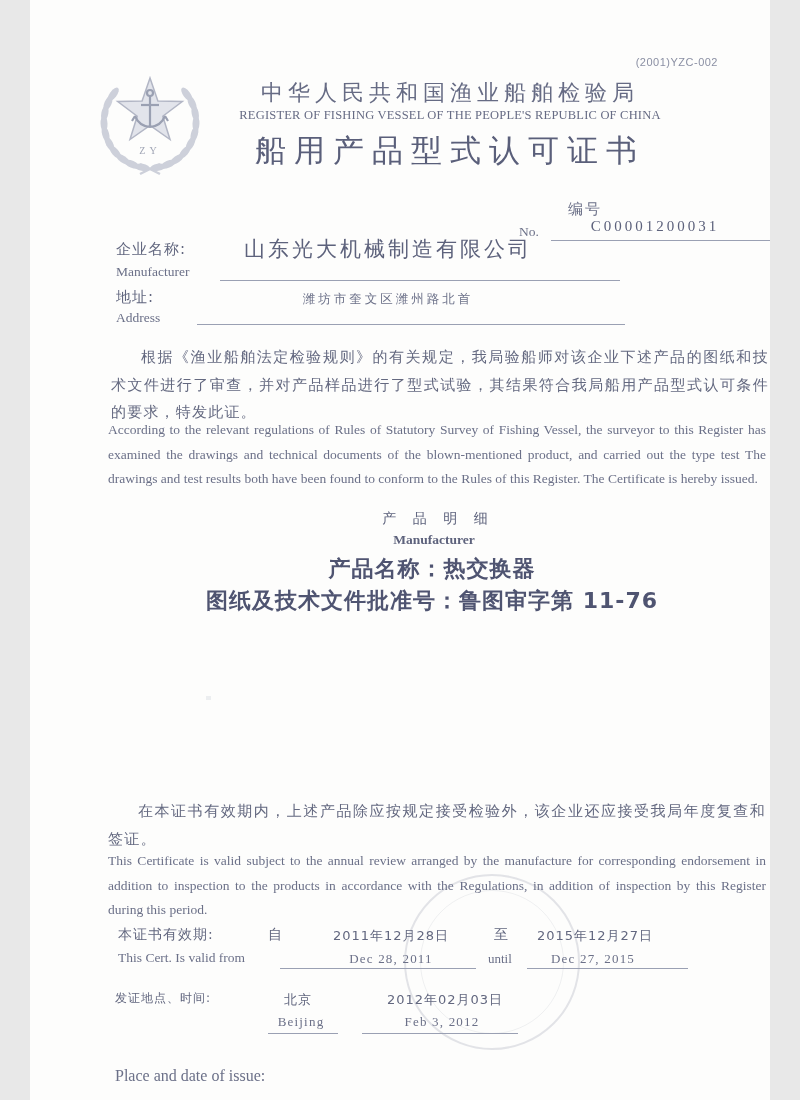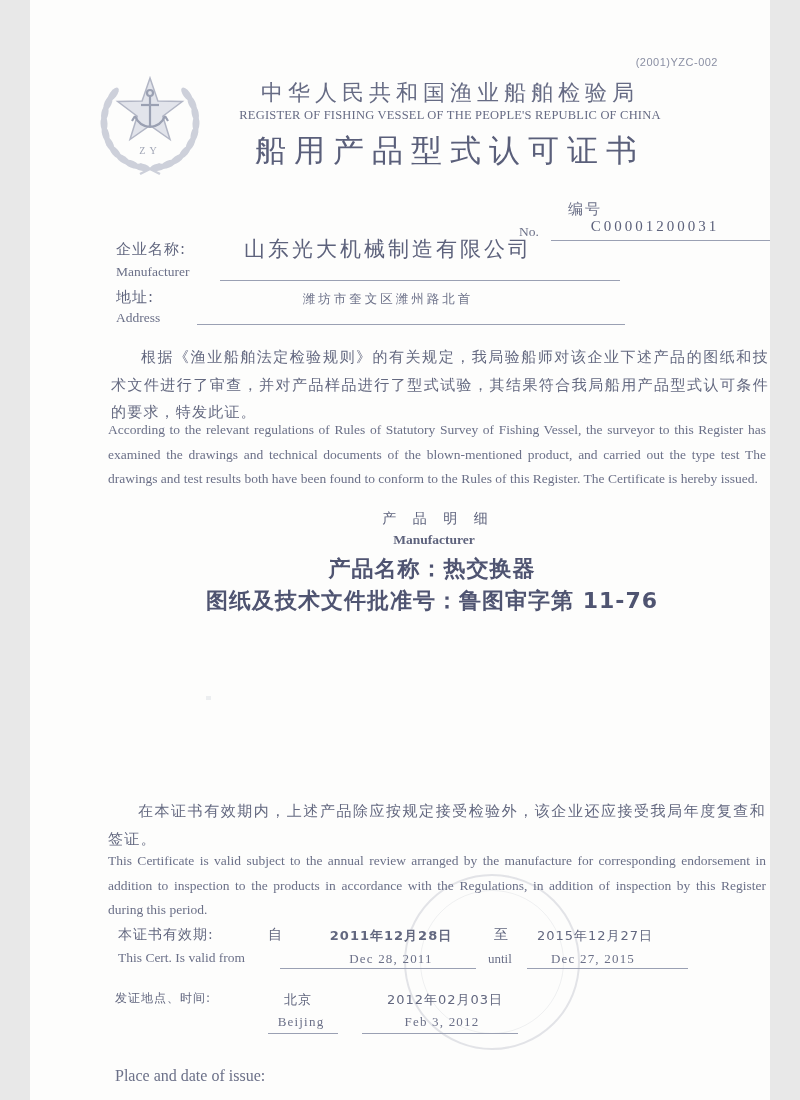--- a/index.html
+++ b/index.html
@@ -164,21 +164,21 @@
 
   <div class="abs cn para-cn" style="left:78px;top:797px;width:658px;line-height:28px;">在本证书有效期内，上述产品除应按规定接受检验外，该企业还应接受我局年度复查和签证。</div>
   <div class="abs serif para-en" style="left:78px;top:849px;width:658px;">This Certificate is valid subject to the annual review arranged by the manufacture for corresponding endorsement in addition to inspection to the products in accordance with the Regulations, in addition of inspection by this Register during this period.</div>
 
   <div class="stamp">
     <div class="stamp-inner"></div>
   </div>
 
   <div class="abs cn" style="left:88px;top:926px;font-size:14px;letter-spacing:1px;color:#62677f;">本证书有效期:</div>
   <div class="abs cn" style="left:238px;top:926px;font-size:14px;color:#62677f;">自</div>
-  <div class="abs ctr cn date-cn" style="left:361px;top:927px;font-weight:bold;">2011年12月28日</div>
+  <div class="abs ctr cn date-cn" style="left:361px;top:927px;">2011年12月28日</div>
   <div class="abs cn" style="left:464px;top:926px;font-size:14px;color:#62677f;">至</div>
   <div class="abs ctr cn date-cn" style="left:565px;top:927px;">2015年12月27日</div>
 
   <div class="abs serif" style="left:88px;top:950px;font-size:13.5px;">This Cert. Is valid from</div>
   <div class="abs ctr serif date-en" style="left:361px;top:951px;">Dec 28, 2011</div>
   <div class="abs serif" style="left:458px;top:951px;font-size:13px;">until</div>
   <div class="abs ctr serif date-en" style="left:563px;top:951px;">Dec 27, 2015</div>
 
   <div class="line" style="left:250px;top:968px;width:196px;"></div>
   <div class="line" style="left:497px;top:968px;width:161px;"></div>

